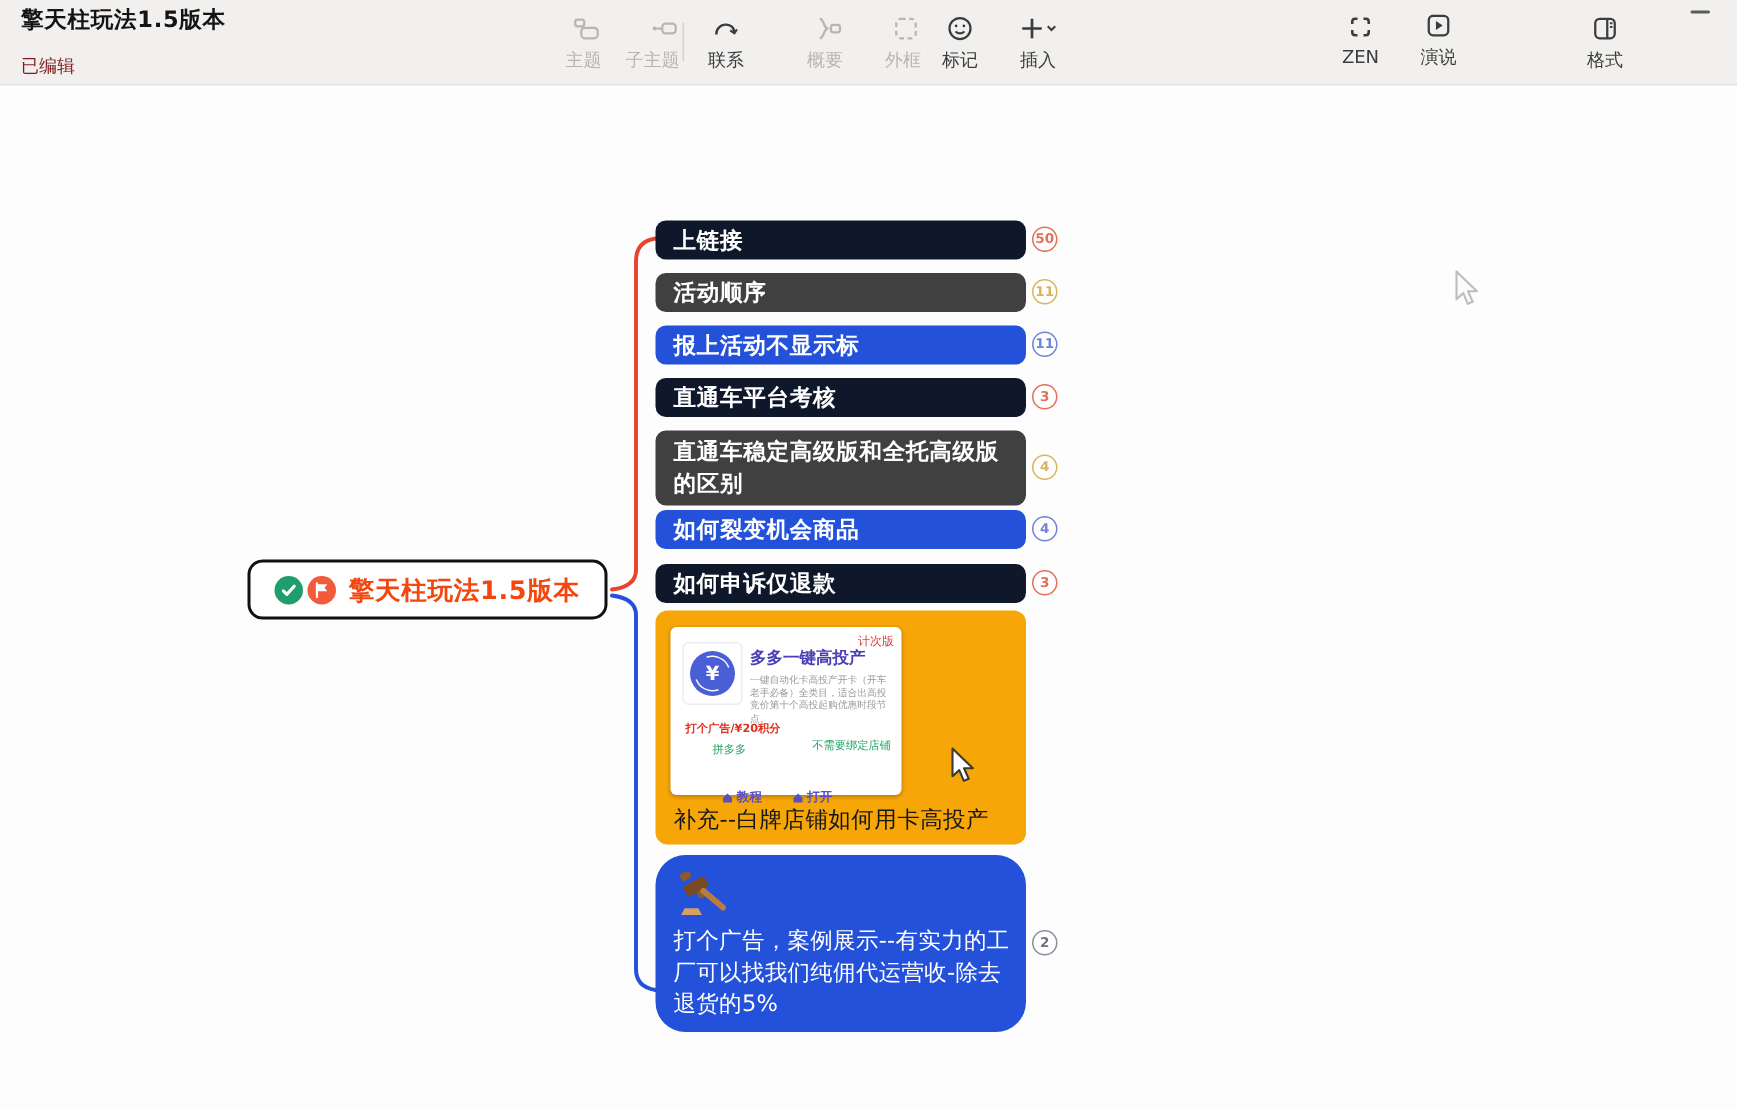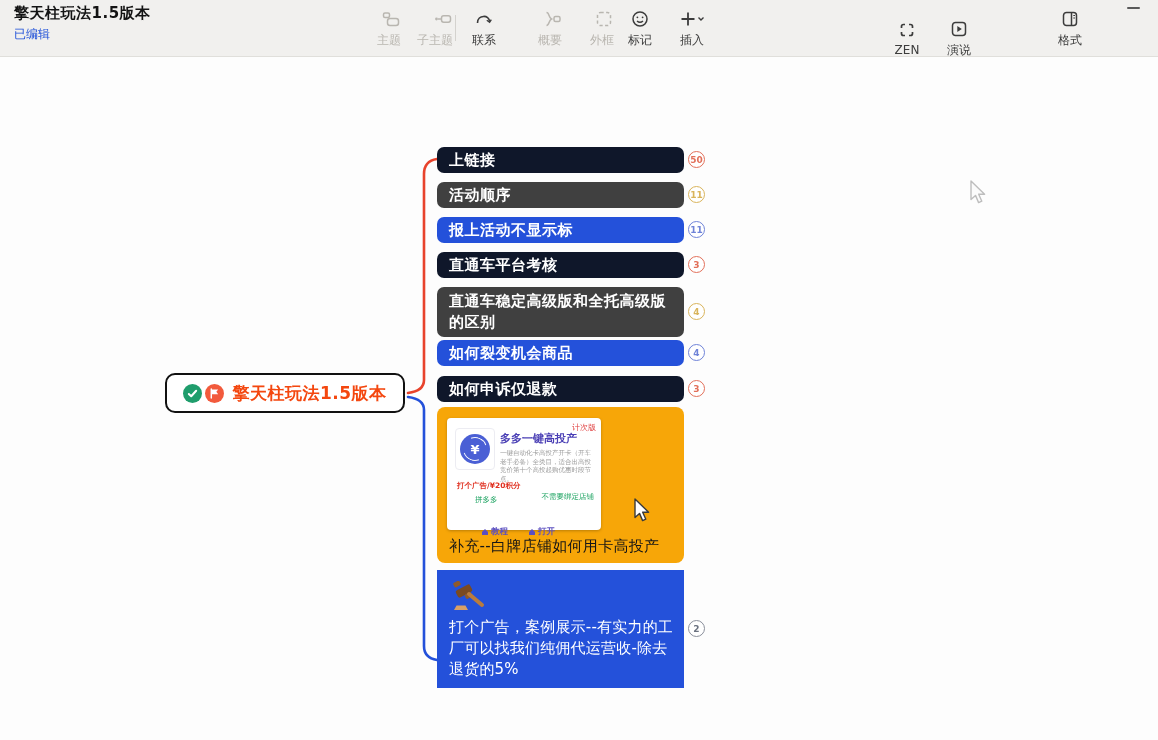--- a/index.html
+++ b/index.html
@@ -3,23 +3,23 @@
 <meta charset="utf-8">
 <style>
   html,body{margin:0;padding:0;}
   body{width:1158px;height:740px;overflow:hidden;font-family:"DejaVu Sans","Liberation Sans",sans-serif;background:#fdfdfd;}
   .app{position:relative;width:1026px;height:740px;}
 
   
   .toolbar{position:absolute;left:0;top:0;width:1158px;height:57px;background:#f1f0ee;border-bottom:1px solid #e0dfdb;box-sizing:border-box;}
   .title-block{position:absolute;left:14px;top:4px;}
   .doc-title{font-size:15px;font-weight:700;color:#141414;letter-spacing:.5px;}
-  .doc-status{font-size:12px;color:#1d4ed8;margin-top:3px;}
+  .doc-status{font-size:12px;color:#7f1d1d;margin-top:13px;}
   .tools-center{position:absolute;left:349px;top:5px;display:flex;align-items:center;}
-  .tools-right{position:absolute;left:881px;top:15px;display:flex;align-items:flex-start;}
+  .tools-right{position:absolute;left:881px;top:3px;display:flex;align-items:flex-start;}
   .tool-format{position:absolute;left:1044px;top:5px;display:flex;align-items:flex-end;}
   .tool{width:52px;height:46px;display:flex;flex-direction:column;align-items:center;justify-content:center;color:#3c3c3c;cursor:pointer;}
   .tool .t-icon{height:22px;display:flex;align-items:center;justify-content:center;}
   .tool .t-label{font-size:12px;margin-top:2px;white-space:nowrap;}
   .tool.disabled{color:#b9b6b0;align-items:flex-end;}
   .tool-divider{width:1px;height:26px;background:#d4d2ce;margin:0 2px;}
   .win-minimize{position:absolute;left:1127px;top:7px;width:13px;height:2px;background:#5a5a5a;border-radius:1px;cursor:pointer;}
 
   
   .canvas{position:absolute;left:0;top:57px;width:1158px;height:683px;background:#fdfdfd;}
@@ -53,21 +53,21 @@
   .embed .e-tag{position:absolute;right:5px;top:4px;font-size:8px;color:#e03e3e;filter:blur(.3px);}
   .embed .e-desc{position:absolute;left:53px;top:31px;width:94px;font-size:6.5px;line-height:8.5px;color:#9a9a9a;filter:blur(.5px);}
   .embed .e-price{position:absolute;left:10px;top:63px;font-size:7.5px;font-weight:700;color:#e02f1f;filter:blur(.4px);}
   .embed .e-note{position:absolute;right:7px;top:74px;font-size:7.5px;color:#1fa463;filter:blur(.4px);}
   .embed .e-platform{position:absolute;left:28px;top:77px;font-size:7.5px;color:#1fa463;filter:blur(.4px);}
   .embed .e-actions{position:absolute;left:34px;top:92px;display:flex;gap:20px;}
   .e-btn{display:flex;align-items:center;gap:2px;font-size:8.5px;color:#5b4fc0;font-weight:600;cursor:pointer;filter:blur(.3px);margin-top:16px;}
   .card-caption{position:absolute;left:12px;bottom:7px;font-size:15px;font-weight:500;color:#161616;letter-spacing:.3px;white-space:nowrap;}
 
   
-  .card-blue{position:absolute;left:437px;top:513px;width:247px;height:118px;background:#2451da;border-radius:0;cursor:pointer;}
+  .card-blue{position:absolute;left:437px;top:513px;width:247px;height:118px;background:#2451da;border-radius:20px;cursor:pointer;}
   .gavel{position:absolute;left:15px;top:11px;}
   .ad-text{position:absolute;left:12px;top:47px;width:228px;color:#fff;font-size:15px;font-weight:500;line-height:21px;letter-spacing:.2px;}
 
   .cursor{position:absolute;pointer-events:none;}
 </style>
 </head>
 <body>
 
 <div class="app">
 

